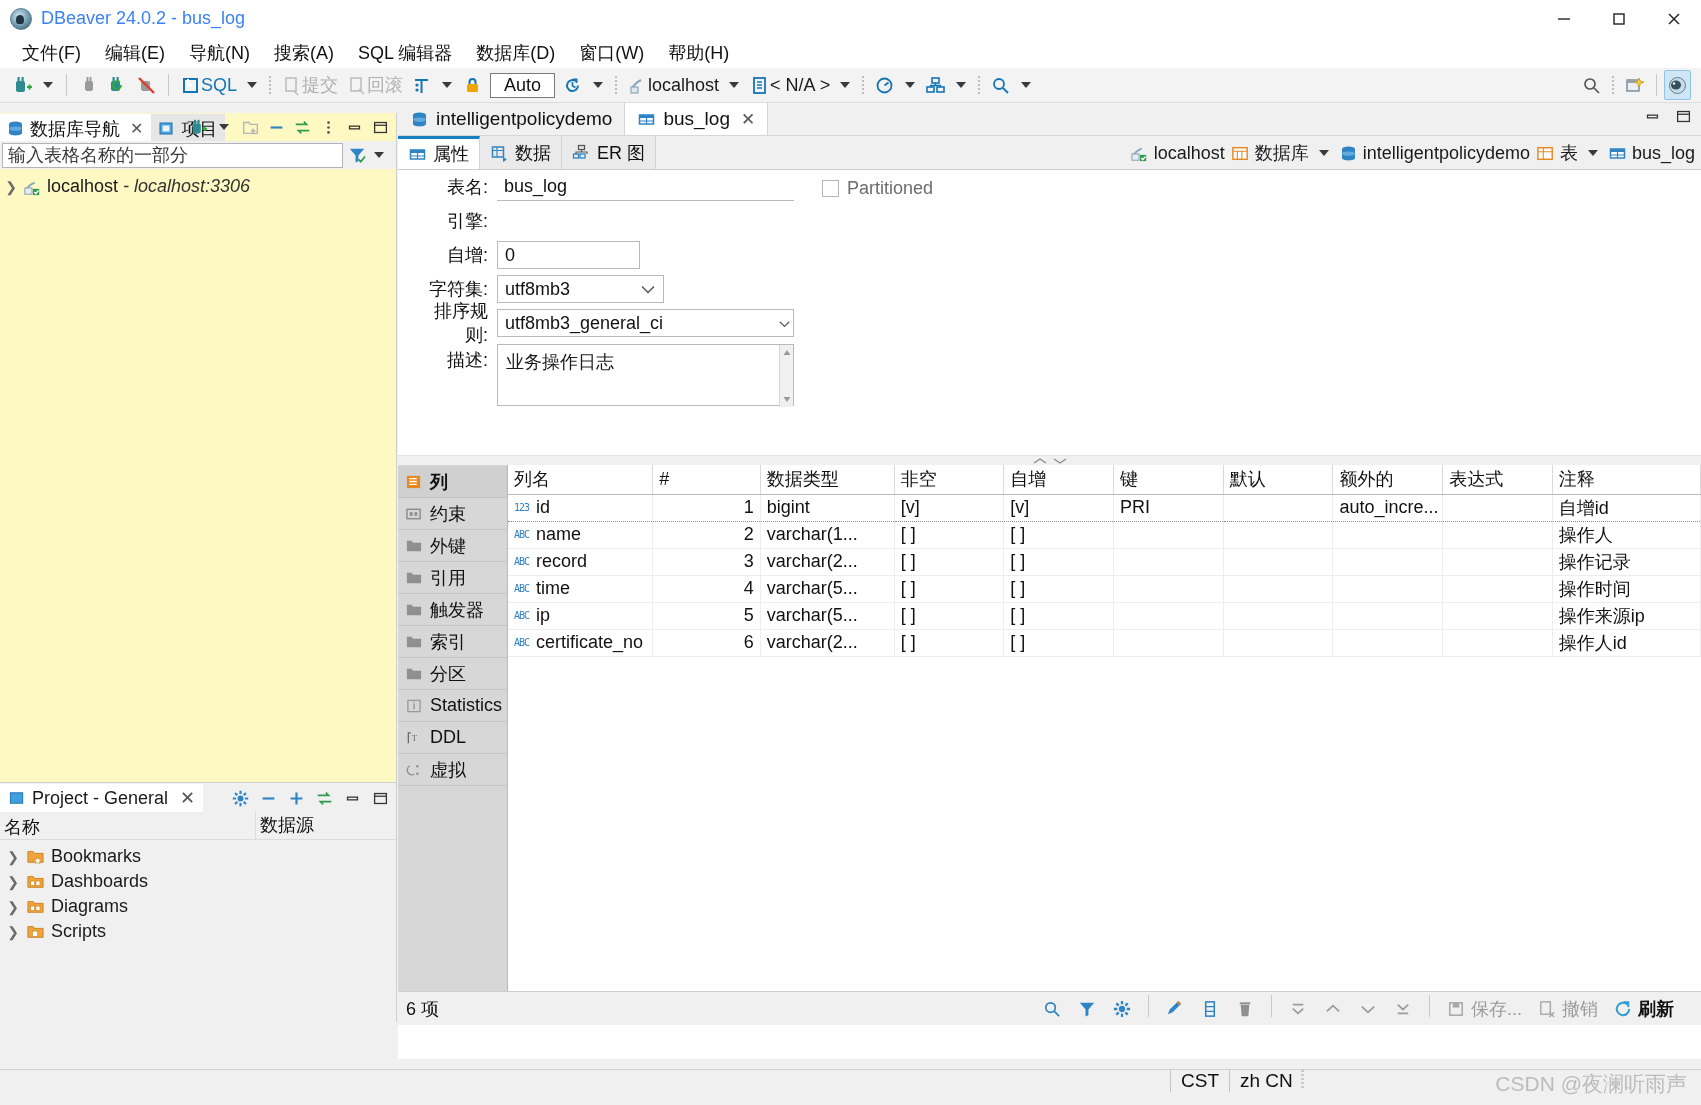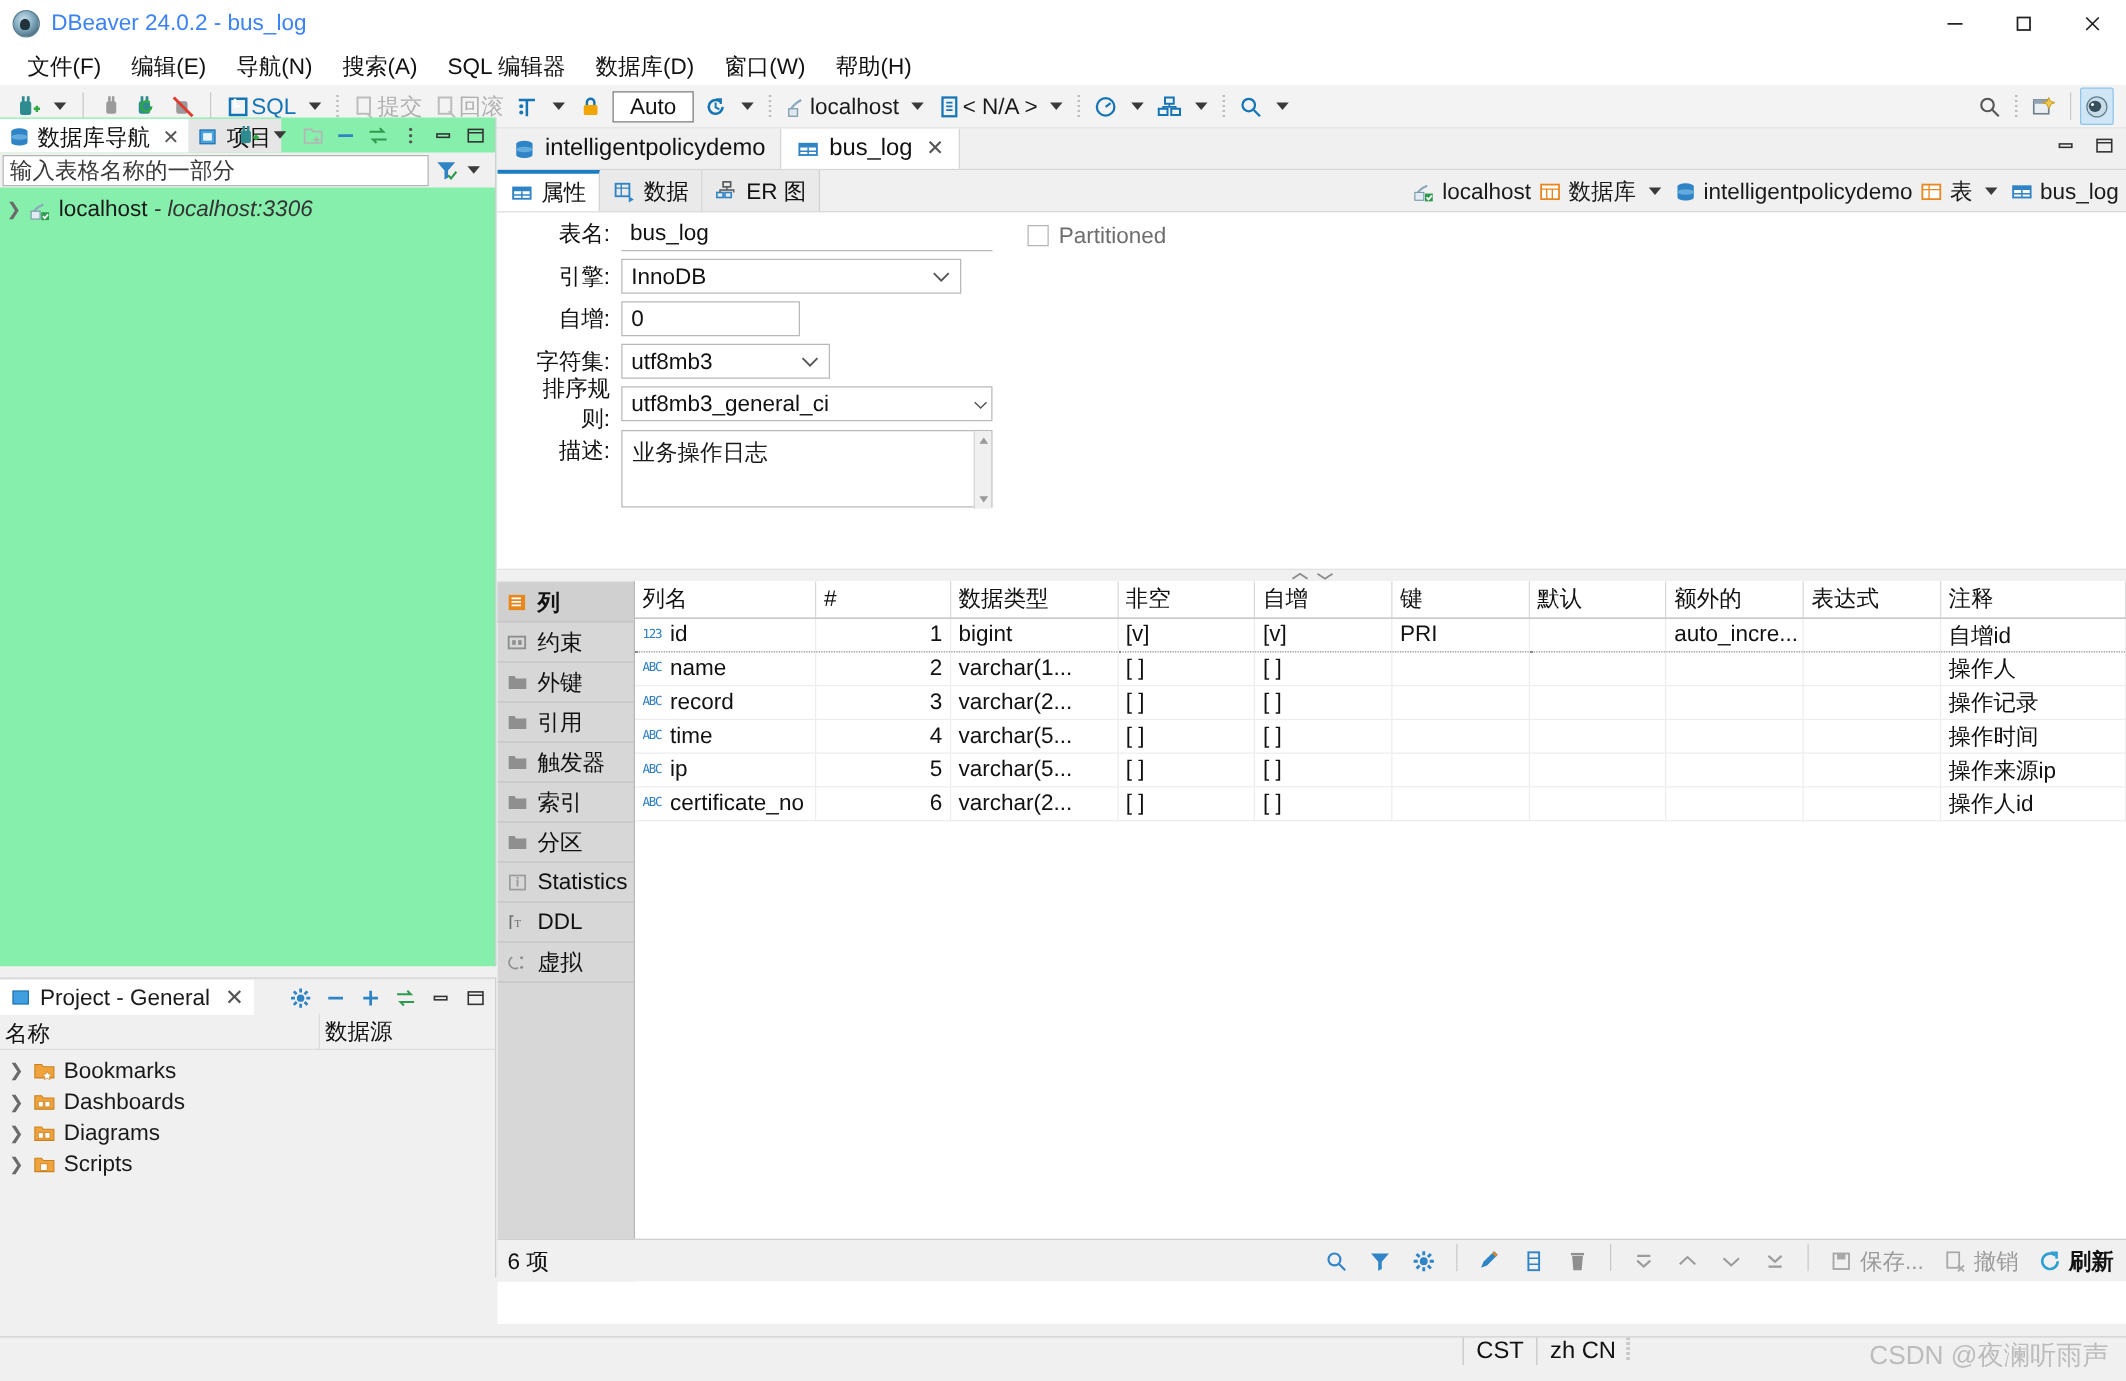--- a/index.html
+++ b/index.html
@@ -59,21 +59,21 @@
   .tb-text { font-size:18px; color:#1a1a1a; }
   .tb-text.dim { color:#b0b0b0; }
   .tb-text.blue { color:#1475b5; }
   .auto-box {
     border:1px solid #7a7a7a; background:#fff; padding:1px 13px; font-size:18px; color:#111;
     margin:0 3px;
   }
   .ic { width:21px; height:21px; display:inline-block; position:relative; flex:none; }
 
   
-  .leftpanel { position:absolute; left:0; top:94px; width:397px; height:679px; background:#86efac;
+  .leftpanel { position:absolute; left:0; top:113px; width:397px; height:679px; background:#fef9c3;
      border-right:1px solid #cfcfcf; }
   .panel-tabs { height:28px; display:flex; align-items:flex-end; position:relative; }
   .ptab { display:flex; align-items:center; gap:5px; height:27px; padding:0 8px 0 6px;
      font-size:18px; color:#111; background:#e6e6e6; border-top:2px solid transparent; }
   .ptab.active { background:#ffffff; }
   .ptab .x { font-size:16px; color:#555; margin-left:5px; }
   .panel-tb { position:absolute; right:4px; top:2px; display:flex; align-items:center; gap:2px; }
   .panel-tb .b { width:24px;height:24px;display:flex;align-items:center;justify-content:center; }
   .filterrow { display:flex; align-items:center; height:28px; background:#f0f0f0; padding:0 2px; }
   .filterinput { flex:1; height:25px; background:#fff; border:1px solid #b4b4b4; font-size:18px;
@@ -156,21 +156,21 @@
   tr.selrow td { border-top:1px dotted #8a8a8a; border-bottom:1px dotted #8a8a8a; }
   td.num, th.num { text-align:right; }
   .cellicon { font-size:10px; color:#2f7fc1; margin-right:4px; letter-spacing:-1px;
      font-family:"DejaVu Sans Mono", monospace; vertical-align:1px;}
   .rowflex { display:flex; align-items:center; gap:3px;}
 
   
   .gridbar { position:absolute; left:0; right:0; bottom:0; height:34px; background:#f0f0f0;
      border-top:1px solid #cfcfcf; display:flex; align-items:center; font-size:18px; }
   .gb-count { padding-left:8px; color:#111; }
-  .gb-right { margin-left:auto; display:flex; align-items:flex-start; gap:3px; padding-right:4px;}
+  .gb-right { margin-left:auto; display:flex; align-items:flex-start; gap:3px; padding-right:21px;}
   .gb-btn { display:flex; align-items:center; gap:5px; padding:0 6px; height:28px; }
   .gb-btn.dim { color:#9b9b9b; }
 
   
   .statusbar { position:absolute; left:0; bottom:0; width:1701px; height:36px; background:#f0f0f0;
      border-top:1px solid #d0d0d0; display:flex; align-items:flex-start; font-size:19px; }
   .st-sep { width:1px; height:22px; background:#c4c4c4; margin:0 10px; }
   .st-item { color:#111; }
   .watermark { margin-left:auto; padding-right:14px; color:#bcbcbc; font-size:21px; }
   .dots { width:3px;height:18px; margin-left:8px;
@@ -726,28 +726,20 @@
 
     <div class="propform">
       <div style="display:flex;">
         <div style="flex:none;">
           <div class="frow">
             <div class="flabel">表名:</div>
             <div class="finput underline" style="width:297px;">bus_log</div>
           </div>
           <div class="frow">
             <div class="flabel">引擎:</div>
-            <div class="finput fcombo" style="width:272px;">
-              <span>InnoDB</span>
-              <span class="chev">
-                <svg width="14" height="9" viewBox="0 0 14 9">
-                    <path d="M1 1l6 6 6-6" fill="none" stroke="#555" stroke-width="1.5"></path>
-                  </svg>
-              </span>
-            </div>
           </div>
           <div class="frow">
             <div class="flabel">自增:</div>
             <div class="finput" style="width:143px;">0</div>
           </div>
           <div class="frow">
             <div class="flabel">字符集:</div>
             <div class="finput fcombo" style="width:167px;">
               <span>utf8mb3</span>
               <span class="chev">

